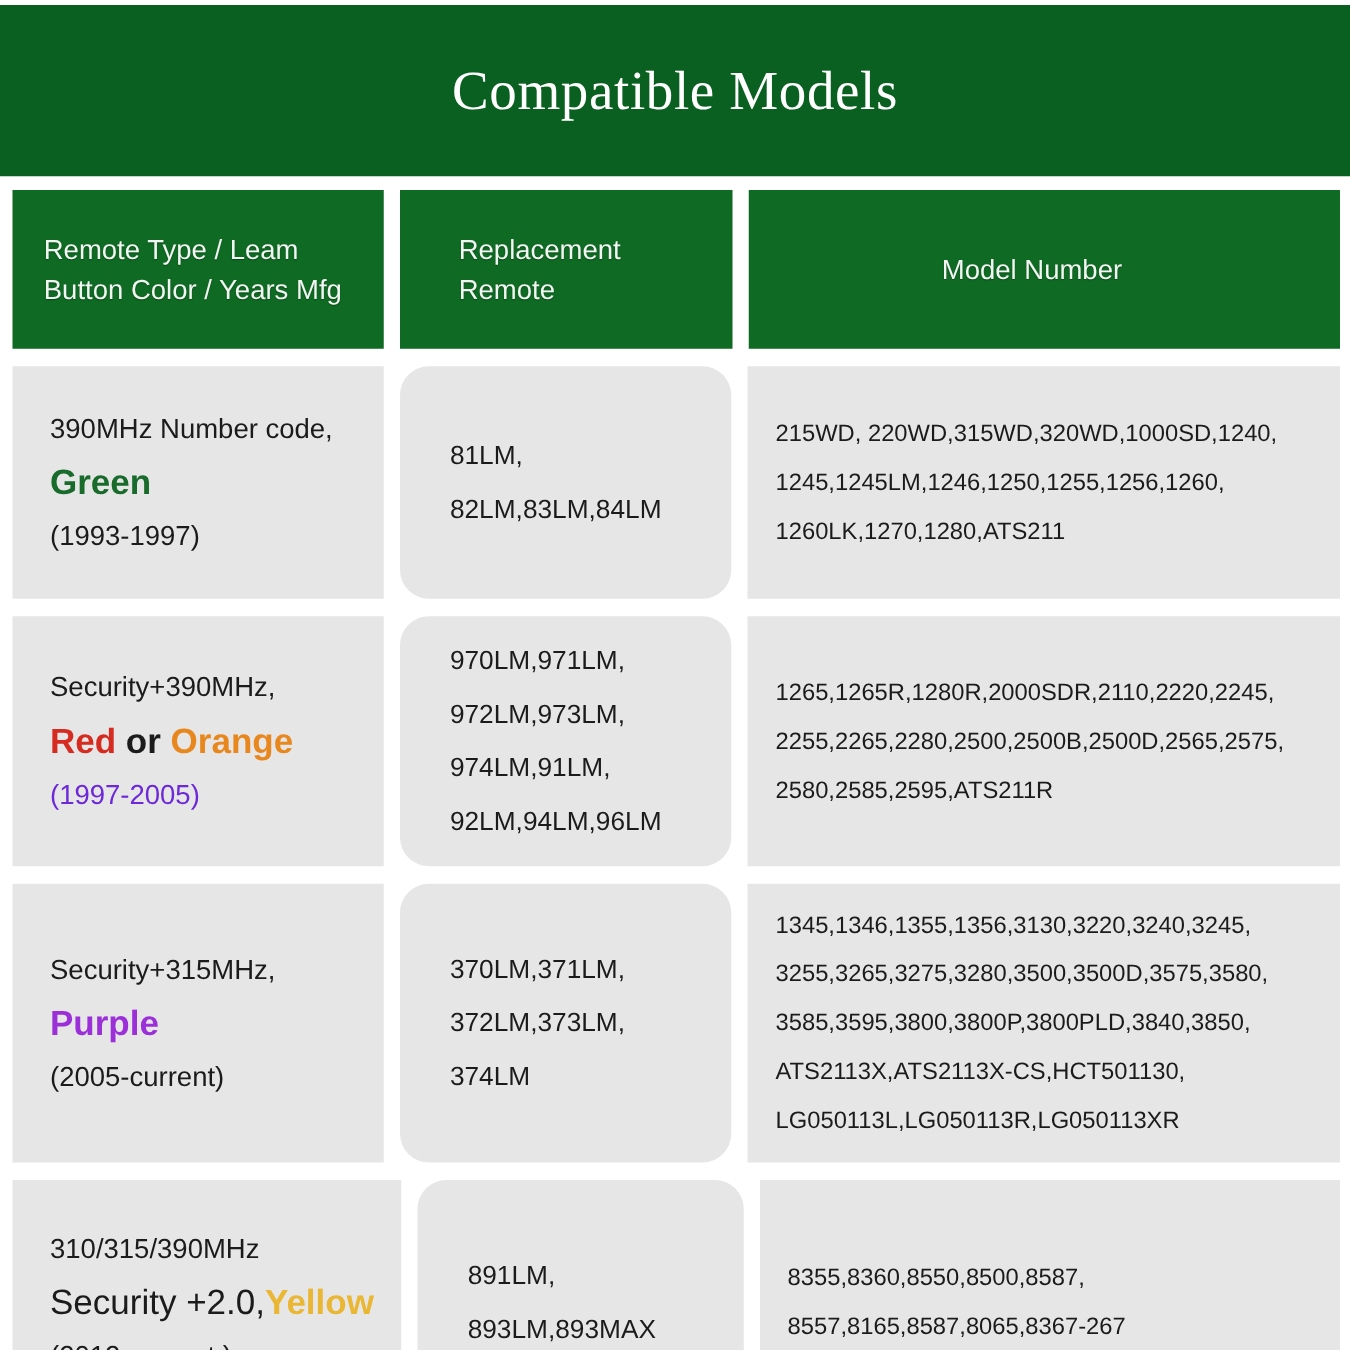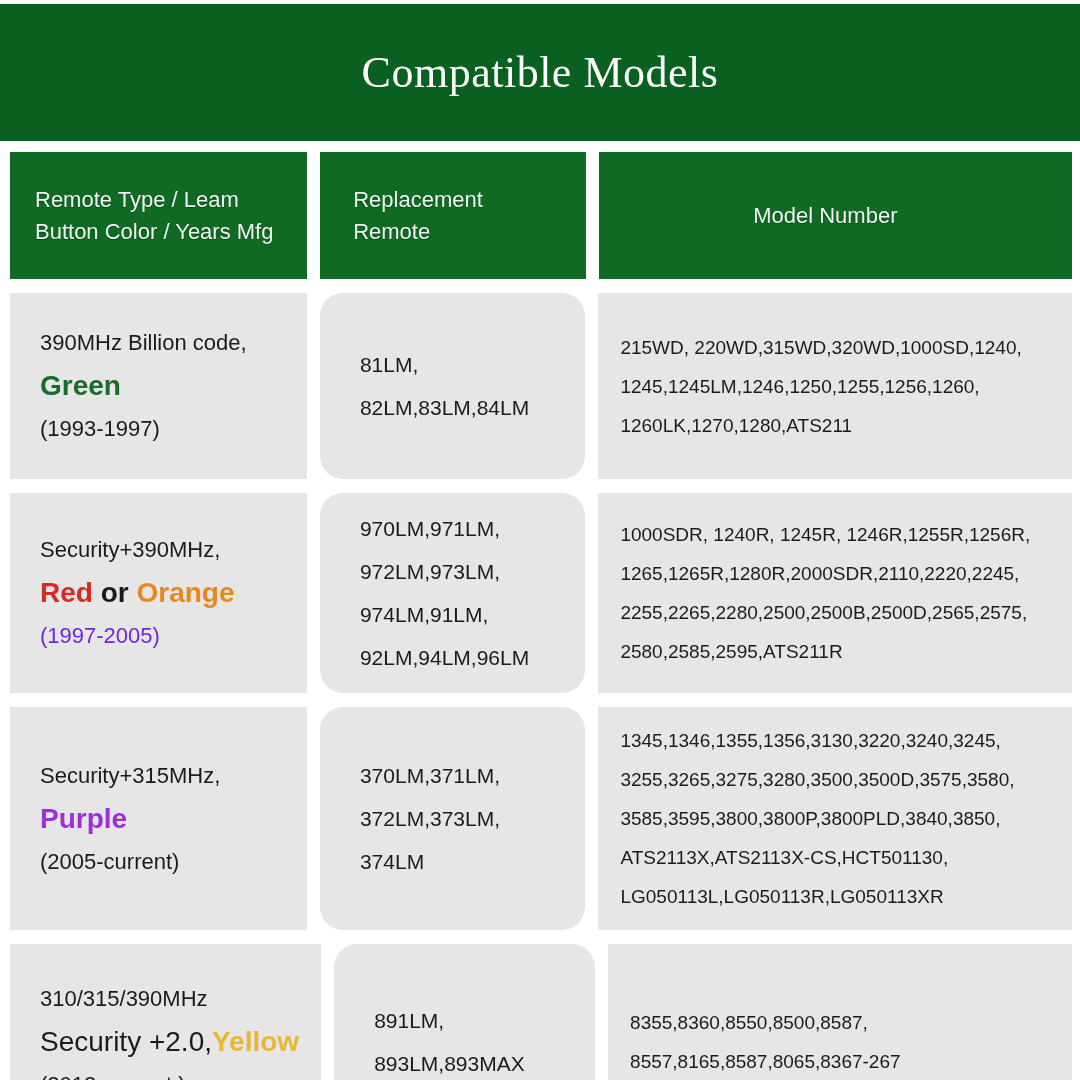--- a/index.html
+++ b/index.html
@@ -72,21 +72,21 @@
   .col-3 { width: 500px; }
 
   
   .head-row .cell {
     background: #0f6b24;
     color: #ffffff;
     min-height: 127px;
     padding: 10px 20px;
   }
   .head-row .col-1 { padding-left: 25px; }
-  .head-row .col-2 { padding-left: 33px; }
+  .head-row .col-2 { padding-left: 47px; }
   .head-row .col-3 { padding-left: 0; align-items: center; }
 
   .head-text {
     font-size: 22px;
     line-height: 1.42;
     font-weight: 400;
     color: #f2f6f2;
     text-shadow: 0 1px 1px rgba(0,0,0,0.35);
   }
   .head-text.center { text-align: center; }
@@ -152,21 +152,21 @@
         <div class="head-text">Remote</div>
       </div>
       <div class="cell col-3">
         <div class="head-text center">Model Number</div>
       </div>
     </div>
 
     <div id="body-rows">
         <div class="row body-row r1">
           <div class="cell col-1">
-            <div class="type-line"><span style="color: rgb(27, 27, 27); font-weight: normal;">390MHz Billion code,</span></div>
+            <div class="type-line"><span style="color: rgb(27, 27, 27); font-weight: normal;">390MHz Number code,</span></div>
             <div class="type-line big"><span style="color: rgb(24, 107, 43); font-weight: bold;">Green</span></div>
             <div class="type-line"><span style="color: rgb(27, 27, 27); font-weight: normal;">(1993-1997)</span></div>
           </div>
           <div class="cell col-2">
             <div class="repl-line">81LM,</div>
             <div class="repl-line">82LM,83LM,84LM</div>
           </div>
           <div class="cell col-3">
             <div class="model-line">215WD, 220WD,315WD,320WD,1000SD,1240,</div>
             <div class="model-line">1245,1245LM,1246,1250,1255,1256,1260,</div>
@@ -179,21 +179,20 @@
             <div class="type-line big"><span style="color: rgb(214, 43, 32); font-weight: bold;">Red</span><span style="color: rgb(27, 27, 27); font-weight: bold;"> or </span><span style="color: rgb(232, 135, 30); font-weight: bold;">Orange</span></div>
             <div class="type-line"><span style="color: #6d28d9; font-weight: normal;">(1997-2005)</span></div>
           </div>
           <div class="cell col-2">
             <div class="repl-line">970LM,971LM,</div>
             <div class="repl-line">972LM,973LM,</div>
             <div class="repl-line">974LM,91LM,</div>
             <div class="repl-line">92LM,94LM,96LM</div>
           </div>
           <div class="cell col-3">
-            <div class="model-line">1000SDR, 1240R, 1245R, 1246R,1255R,1256R,</div>
             <div class="model-line">1265,1265R,1280R,2000SDR,2110,2220,2245,</div>
             <div class="model-line">2255,2265,2280,2500,2500B,2500D,2565,2575,</div>
             <div class="model-line">2580,2585,2595,ATS211R</div>
           </div>
         </div>
         <div class="row body-row r3">
           <div class="cell col-1">
             <div class="type-line"><span style="color: rgb(27, 27, 27); font-weight: normal;">Security+315MHz,</span></div>
             <div class="type-line big"><span style="color: rgb(155, 48, 217); font-weight: bold;">Purple</span></div>
             <div class="type-line"><span style="color: rgb(27, 27, 27); font-weight: normal;">(2005-current)</span></div>

